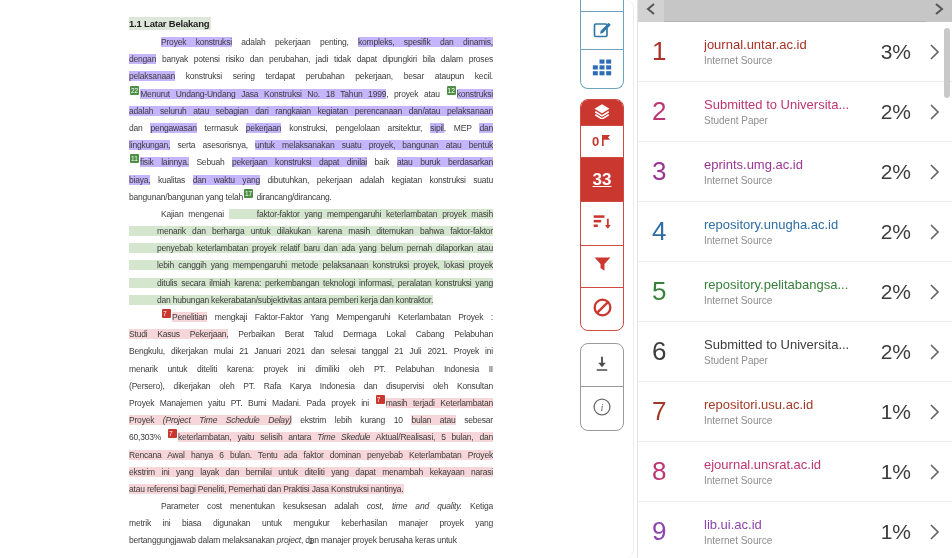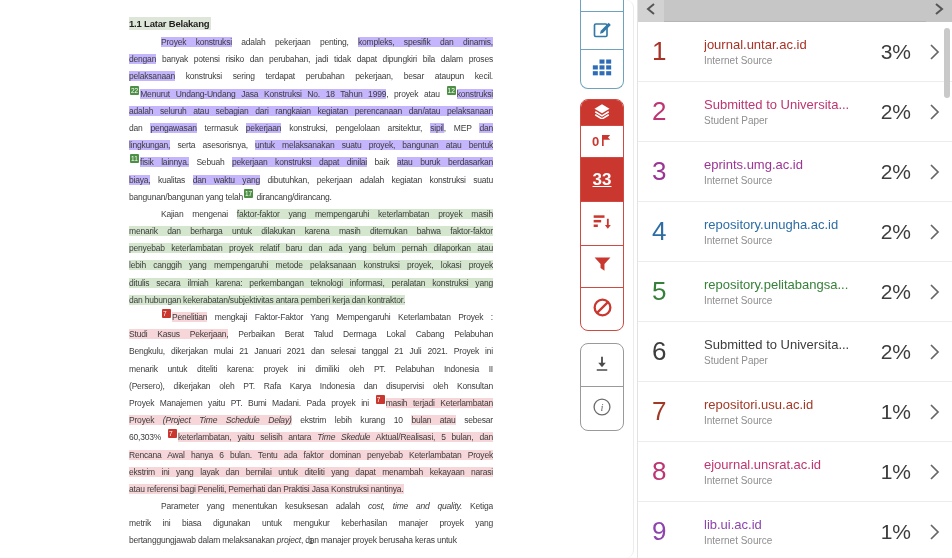--- a/index.html
+++ b/index.html
@@ -13,21 +13,21 @@
   .doc-text { position:absolute; left:129px; top:14px; width:364px; }
   .docline { white-space:nowrap; overflow:hidden; height:17.2px; line-height:17.2px;
              font-size:8.5px; letter-spacing:-0.2px; color:#3c3c3c;
              text-align:justify; text-align-last:justify; }
   .docline.end { text-align-last:left; }
   .docline.head { text-align-last:left; height:20px; line-height:20px; }
   .doc-heading { display:inline; font-weight:bold; font-size:9.5px; color:#1e1e1e;
                  background:#dde6d8; padding:1px 2px 1px 0; }
   .sp { display:inline-block; width:32px; }
   .hl-gray  { background:#c4b5fd; }
-  .hl-green { background:#d5e6cf; }
+  .hl-green { background:#d5e6cf;padding-left:28px; }
   .hl-pink  { background:#f6d6d8; }
   .it { font-style:italic; }
   .badge { display:inline-block; min-width:9px; height:9px; font-size:6.5px;
            line-height:9px; color:#fff; text-align:center; border-radius:1px;
            position:relative; top:-4px; margin:0 1px; padding:0 1px; letter-spacing:0; }
   .badge-green { background:#4d8f44; }
   .badge-red   { background:#c9372e; }
   .page-num { position:absolute; left:129px; top:536px; width:364px;
               text-align:center; font-size:9px; color:#444; }
 
@@ -103,21 +103,21 @@
         <div class="docline"><span class="hl-pink">Studi Kasus Pekerjaan,</span><span class=""> Perbaikan Berat Talud Dermaga Lokal Cabang Pelabuhan</span></div>
         <div class="docline"><span class="">Bengkulu, dikerjakan mulai 21 Januari 2021 dan selesai tanggal 21 Juli 2021. Proyek ini</span></div>
         <div class="docline"><span class="">menarik untuk diteliti karena: proyek ini dimiliki oleh PT. Pelabuhan Indonesia II</span></div>
         <div class="docline"><span class="">(Persero), dikerjakan oleh PT. Rafa Karya Indonesia dan disupervisi oleh Konsultan</span></div>
         <div class="docline"><span class="">Proyek Manajemen yaitu PT. Bumi Madani. Pada proyek ini </span><span class="badge badge-red">7</span><span class="hl-pink">masih terjadi Keterlambatan</span></div>
         <div class="docline"><span class="hl-pink">Proyek </span><span class="hl-pink it">(Project Time Schedule Delay)</span><span class=""> ekstrim lebih kurang 10 </span><span class="hl-pink">bulan atau</span><span class=""> sebesar</span></div>
         <div class="docline"><span class="">60,303% </span><span class="badge badge-red">7</span><span class="hl-pink">keterlambatan, yaitu selisih antara </span><span class="hl-pink it">Time Skedule</span><span class="hl-pink"> Aktual/Realisasi, 5 bulan, dan</span></div>
         <div class="docline"><span class="hl-pink">Rencana Awal hanya 6 bulan. Tentu ada faktor dominan penyebab Keterlambatan Proyek</span></div>
         <div class="docline"><span class="hl-pink">ekstrim ini yang layak dan bernilai untuk diteliti yang dapat menambah kekayaan narasi</span></div>
         <div class="docline end"><span class="hl-pink">atau referensi bagi Peneliti, Pemerhati dan Praktisi Jasa Konstruksi nantinya.</span></div>
-        <div class="docline"><span class="sp"></span><span class="">Parameter yang menentukan kesuksesan adalah </span><span class="it">cost, time and quality.</span><span class=""> Ketiga</span></div>
+        <div class="docline"><span class="sp"></span><span class="">Parameter cost menentukan kesuksesan adalah </span><span class="it">cost, time and quality.</span><span class=""> Ketiga</span></div>
         <div class="docline"><span class="">metrik ini biasa digunakan untuk mengukur keberhasilan manajer proyek yang</span></div>
         <div class="docline end"><span class="">bertanggungjawab dalam melaksanakan </span><span class="it">project</span><span class="">, dan manajer proyek berusaha keras untuk</span></div>
       </div>
     <div class="page-num">1</div>
   </div>
 
   <div class="toolbar">
     <div class="tgroup tg-blue">
       <div class="tbtn t-partial"></div>
       <div class="tbtn t-std">

